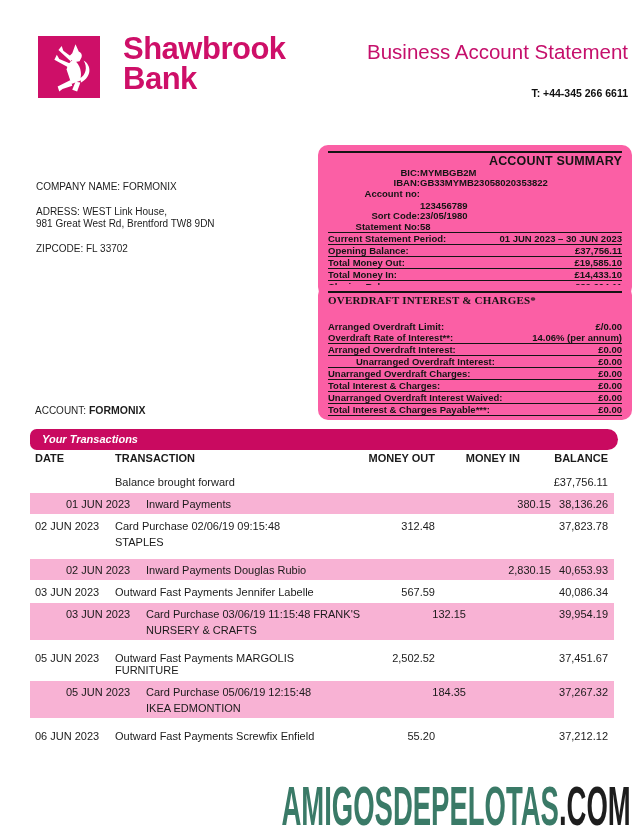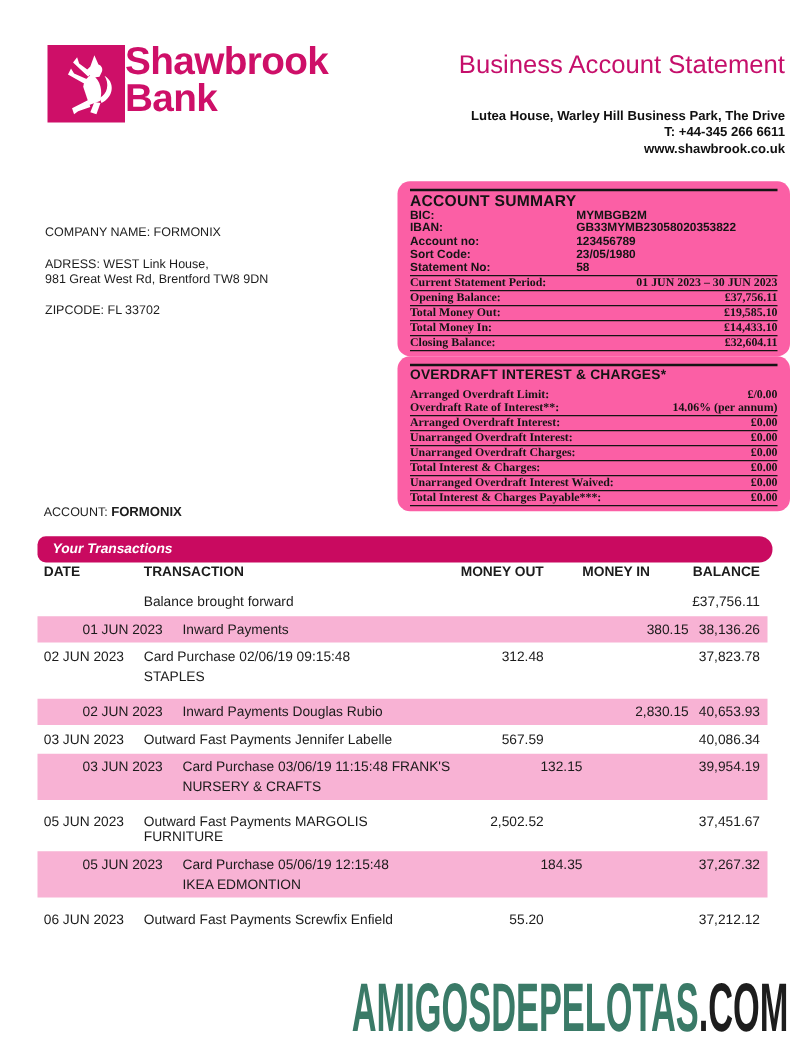--- a/index.html
+++ b/index.html
@@ -3,39 +3,39 @@
 <meta charset="utf-8">
 <style>
   html,body{margin:0;padding:0;background:#e8e8e8;}
   .page{position:relative;width:644px;height:840px;background:#ffffff;margin:0 auto;
         font-family:"Liberation Sans",sans-serif;color:#1d1d1d;overflow:hidden;}
 
   
   .logo-block{position:absolute;left:38px;top:36px;display:flex;align-items:flex-start;}
   .logo-square{width:62px;height:62px;background:#CE0F68;flex:none;display:flex;align-items:center;justify-content:center;}
   .logo-square svg{width:52px;height:52px;}
-  .wordmark{margin-left:0;color:#CE0F68;font-weight:bold;font-size:31px;line-height:30px;letter-spacing:-0.5px;margin-top:-2px;}
+  .wordmark{margin-left:23px;color:#CE0F68;font-weight:bold;font-size:31px;line-height:30px;letter-spacing:-0.5px;margin-top:-2px;}
   .doc-title{position:absolute;top:40px;right:16px;color:#C50F6B;font-size:20.5px;white-space:nowrap;}
   .bank-address{position:absolute;top:87px;right:16px;text-align:right;font-size:10.5px;line-height:13px;font-weight:bold;color:#101010;}
 
   
   .company{position:absolute;left:36px;top:181px;font-size:10px;line-height:12.5px;color:#1d1d1d;}
   .company p{margin:0 0 12px 0;}
 
   
   .panel{position:absolute;left:318px;width:314px;background:#FB5FA5;border-radius:10px;
          padding:4px 10px 4px 10px;box-sizing:border-box;color:#141414;}
-  #summary-panel{top:145px;}
+  #summary-panel{top:145px;text-align:right;}
   #overdraft-panel{top:285px;}
   .panel-rule{border-top:2px solid #141414;margin:2px 0 1px 0;}
   .panel-title{font-weight:bold;font-size:12.5px;letter-spacing:.2px;line-height:14px;}
-  #overdraft-panel .panel-title{font-size:11px;line-height:12px;margin-bottom:4px;}
-  .info-row{display:flex;font-size:9.5px;font-weight:bold;line-height:10.4px;gap:41px;}
+  #overdraft-panel .panel-title{font-size:11px;line-height:12px;margin-bottom:15px;font-family:Liberation Serif, serif;}
+  .info-row{display:flex;font-size:9.5px;font-weight:bold;line-height:10.4px;}
   .info-label{width:92px;flex:none;}
-  .plain-row,.ruled-row{display:flex;justify-content:space-between;font-size:9.5px;font-weight:bold;line-height:10px;padding:0.5px 0;font-family:Liberation Serif, serif;}
+  .plain-row,.ruled-row{display:flex;justify-content:space-between;font-size:9.5px;font-weight:bold;line-height:10px;padding:0.5px 0;}
   .ruled-row{border-top:1px solid #141414;}
   .ruled-rows .ruled-row:last-child{border-bottom:1px solid #141414;}
 
   
   .account-line{position:absolute;left:35px;top:404px;font-size:10px;}
   .account-line b{font-size:10.5px;}
   .tx-bar{position:absolute;left:30px;top:429px;width:588px;height:21px;background:#C90A60;
           border-radius:7px 11px 11px 7px;color:#ffffff;font-weight:bold;font-style:italic;
           font-size:11px;line-height:21px;padding-left:12px;box-sizing:border-box;}
   .tx-table{position:absolute;left:30px;top:450px;width:584px;font-size:11px;color:#1b1b1b;}
@@ -72,23 +72,21 @@
     </div>
     <div class="wordmark">
       <div>Shawbrook</div>
       <div>Bank</div>
     </div>
   </div>
 
   <div class="doc-title">Business Account Statement</div>
 
   <div class="bank-address">
-    <div>Lutea House, Warley Hill Business Park, The Drive</div>
     <div>T: +44-345 266 6611</div>
-    <div>www.shawbrook.co.uk</div>
   </div>
 
   <div class="company">
     <p>COMPANY NAME: FORMONIX</p>
     <p><span>ADRESS: WEST Link House,</span><br>
        <span>981 Great West Rd, Brentford TW8 9DN</span></p>
     <p>ZIPCODE: FL 33702</p>
   </div>
 
   <div class="panel" id="summary-panel">
@@ -98,21 +96,21 @@
         <div class="info-row">
           <div class="info-label" style="display: block;">BIC:</div>
           <div class="info-value" style="display: block;">MYMBGB2M</div>
         </div>
         <div class="info-row">
           <div class="info-label" style="display: block;">IBAN:</div>
           <div class="info-value" style="display: block;">GB33MYMB23058020353822</div>
         </div>
         <div class="info-row">
           <div class="info-label" style="display: block;">Account no:</div>
-          <div class="info-value" style="display: block;">123456789</div>
+          <div class="info-value" style="display: block; margin-top: 12px;">123456789</div>
         </div>
         <div class="info-row">
           <div class="info-label" style="display: block;">Sort Code:</div>
           <div class="info-value" style="display: block;">23/05/1980</div>
         </div>
         <div class="info-row">
           <div class="info-label" style="display: block;">Statement No:</div>
           <div class="info-value" style="display: block;">58</div>
         </div>
       </div>
@@ -152,21 +150,21 @@
           <div class="row-label" style="display: block;">Overdraft Rate of Interest**:</div>
           <div class="row-value" style="display: block;">14.06% (per annum)</div>
         </div>
       </div>
     <div class="ruled-rows">
         <div class="ruled-row">
           <div class="row-label" style="display: block;">Arranged Overdraft Interest:</div>
           <div class="row-value" style="display: block;">£0.00</div>
         </div>
         <div class="ruled-row">
-          <div class="row-label" style="display: block;">Unarranged Overdraft Interest:</div>
+          <div class="row-label" style="display: block; margin-left: 28px;">Unarranged Overdraft Interest:</div>
           <div class="row-value" style="display: block;">£0.00</div>
         </div>
         <div class="ruled-row">
           <div class="row-label" style="display: block;">Unarranged Overdraft Charges:</div>
           <div class="row-value" style="display: block;">£0.00</div>
         </div>
         <div class="ruled-row">
           <div class="row-label" style="display: block;">Total Interest &amp; Charges:</div>
           <div class="row-value" style="display: block;">£0.00</div>
         </div>

